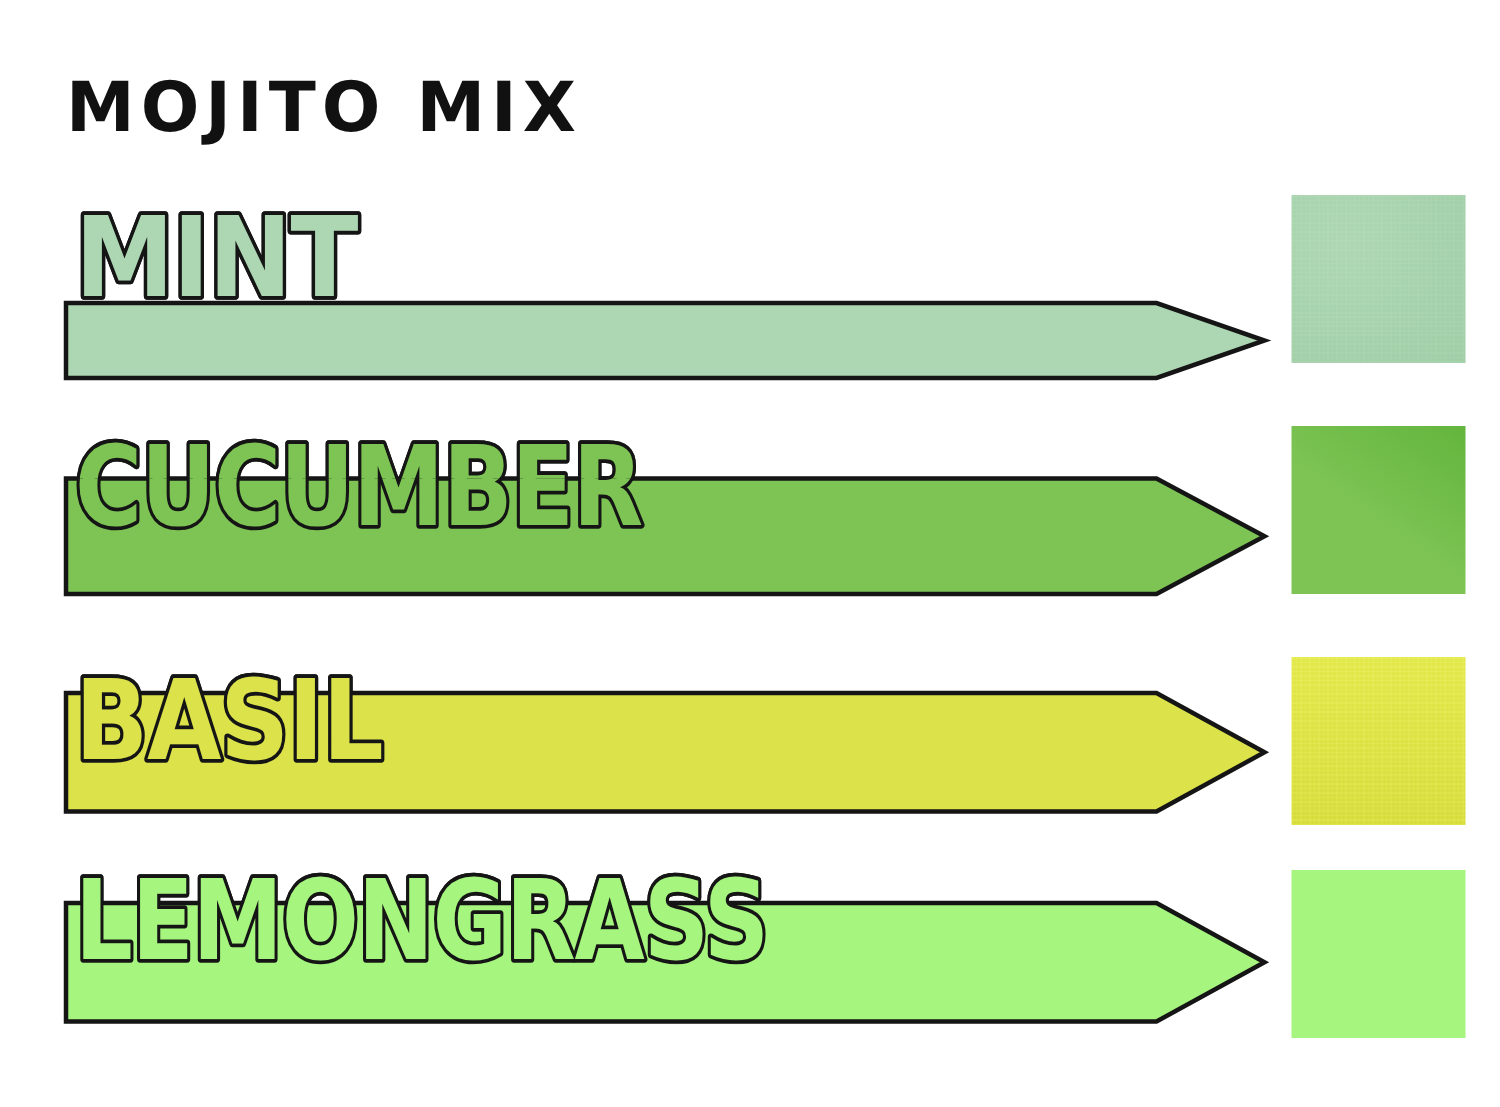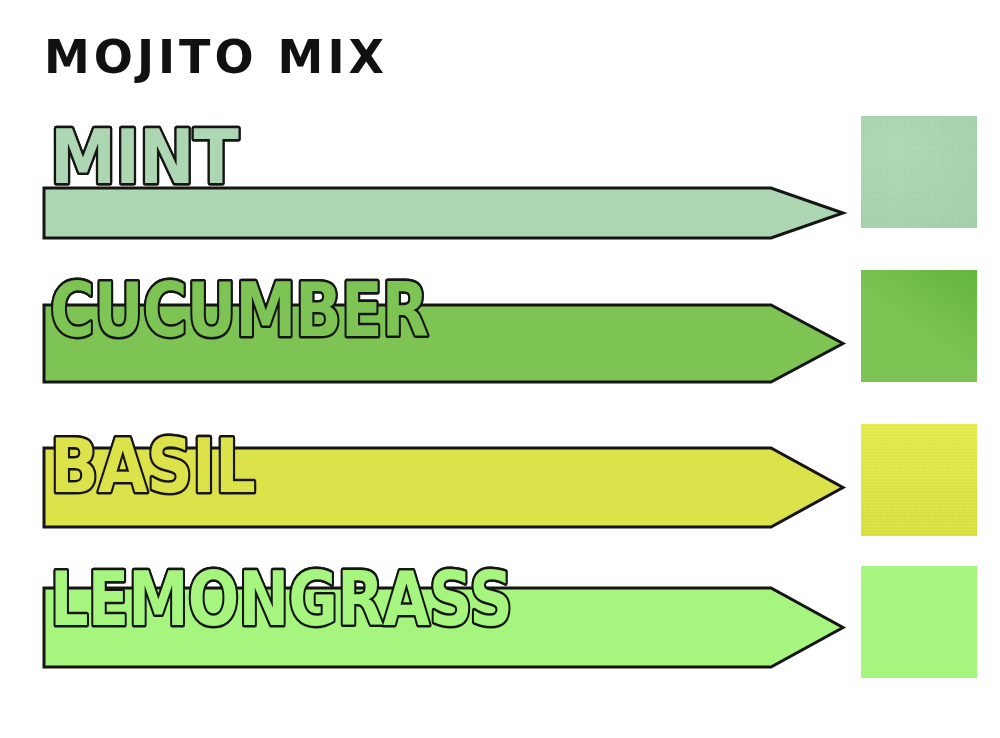--- a/index.html
+++ b/index.html
@@ -6,20 +6,21 @@
   html, body {
     width:1000px; height:738px;
     background:#ffffff;
     font-family:"DejaVu Sans", sans-serif;
     overflow:hidden;
   }
   #poster {
     position:relative;
     width:1000px; height:605px;
     background:#ffffff;
+    margin-top:14px;
   }
 
   
   #poster-title {
     position:absolute;
     left:44px; top:34px;
     font-family:"DejaVu Sans", sans-serif;
     font-size:46px;
     font-weight:700;
     letter-spacing:4px;

